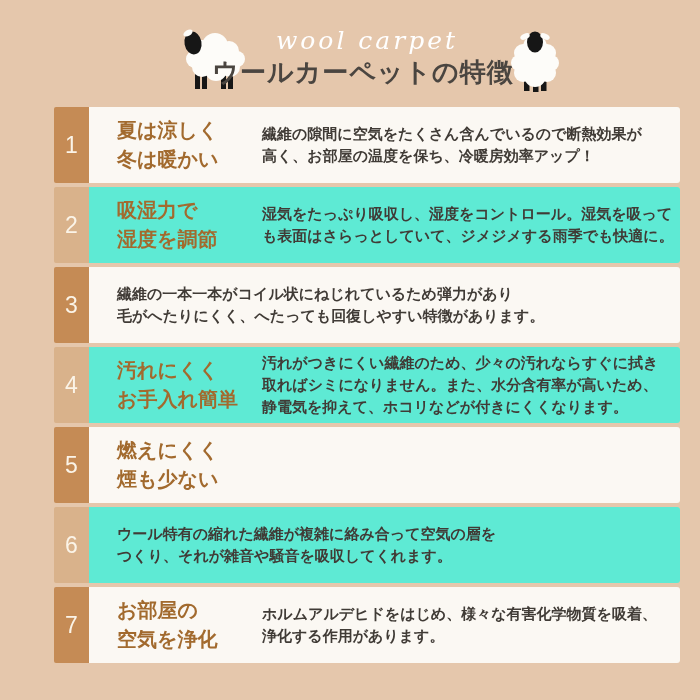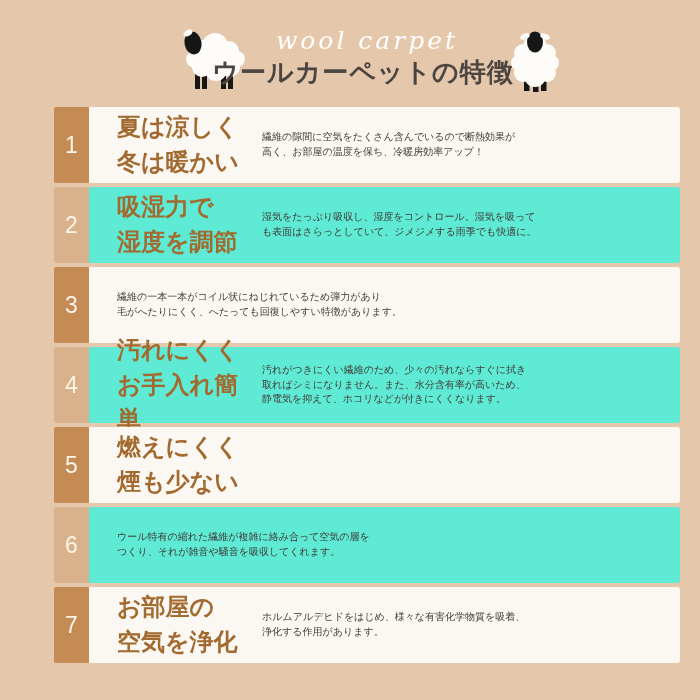--- a/index.html
+++ b/index.html
@@ -54,32 +54,33 @@
     padding:0 6px 0 28px;
     border-radius:0 3px 3px 0;
   }
   .row--a .num{background:#c58b55;}
   .row--b .num{background:#d9b28b;}
   .row--a .content{background:#fbf8f3;}
   .row--b .content{background:#5eead4;}
   .feature-title{
     width:145px;
     flex-shrink:0;
-    font-size:24px;
+    font-size:20px;
     font-weight:bold;
     color:#a26a2e;
     line-height:1.45;
     white-space:pre-line;
   }
   .feature-desc{
     flex:1;
-    font-size:10px;
+    font-size:15px;
     color:#403b36;
     line-height:1.47;
     white-space:pre-line;
+    font-weight:bold;
   }
 </style>
 </head>
 <body>
 
 <div class="canvas">
 
   <div class="header">
     <span class="sheep sheep-left">
       <svg width="70" height="68" viewBox="0 0 70 68" aria-hidden="true">

